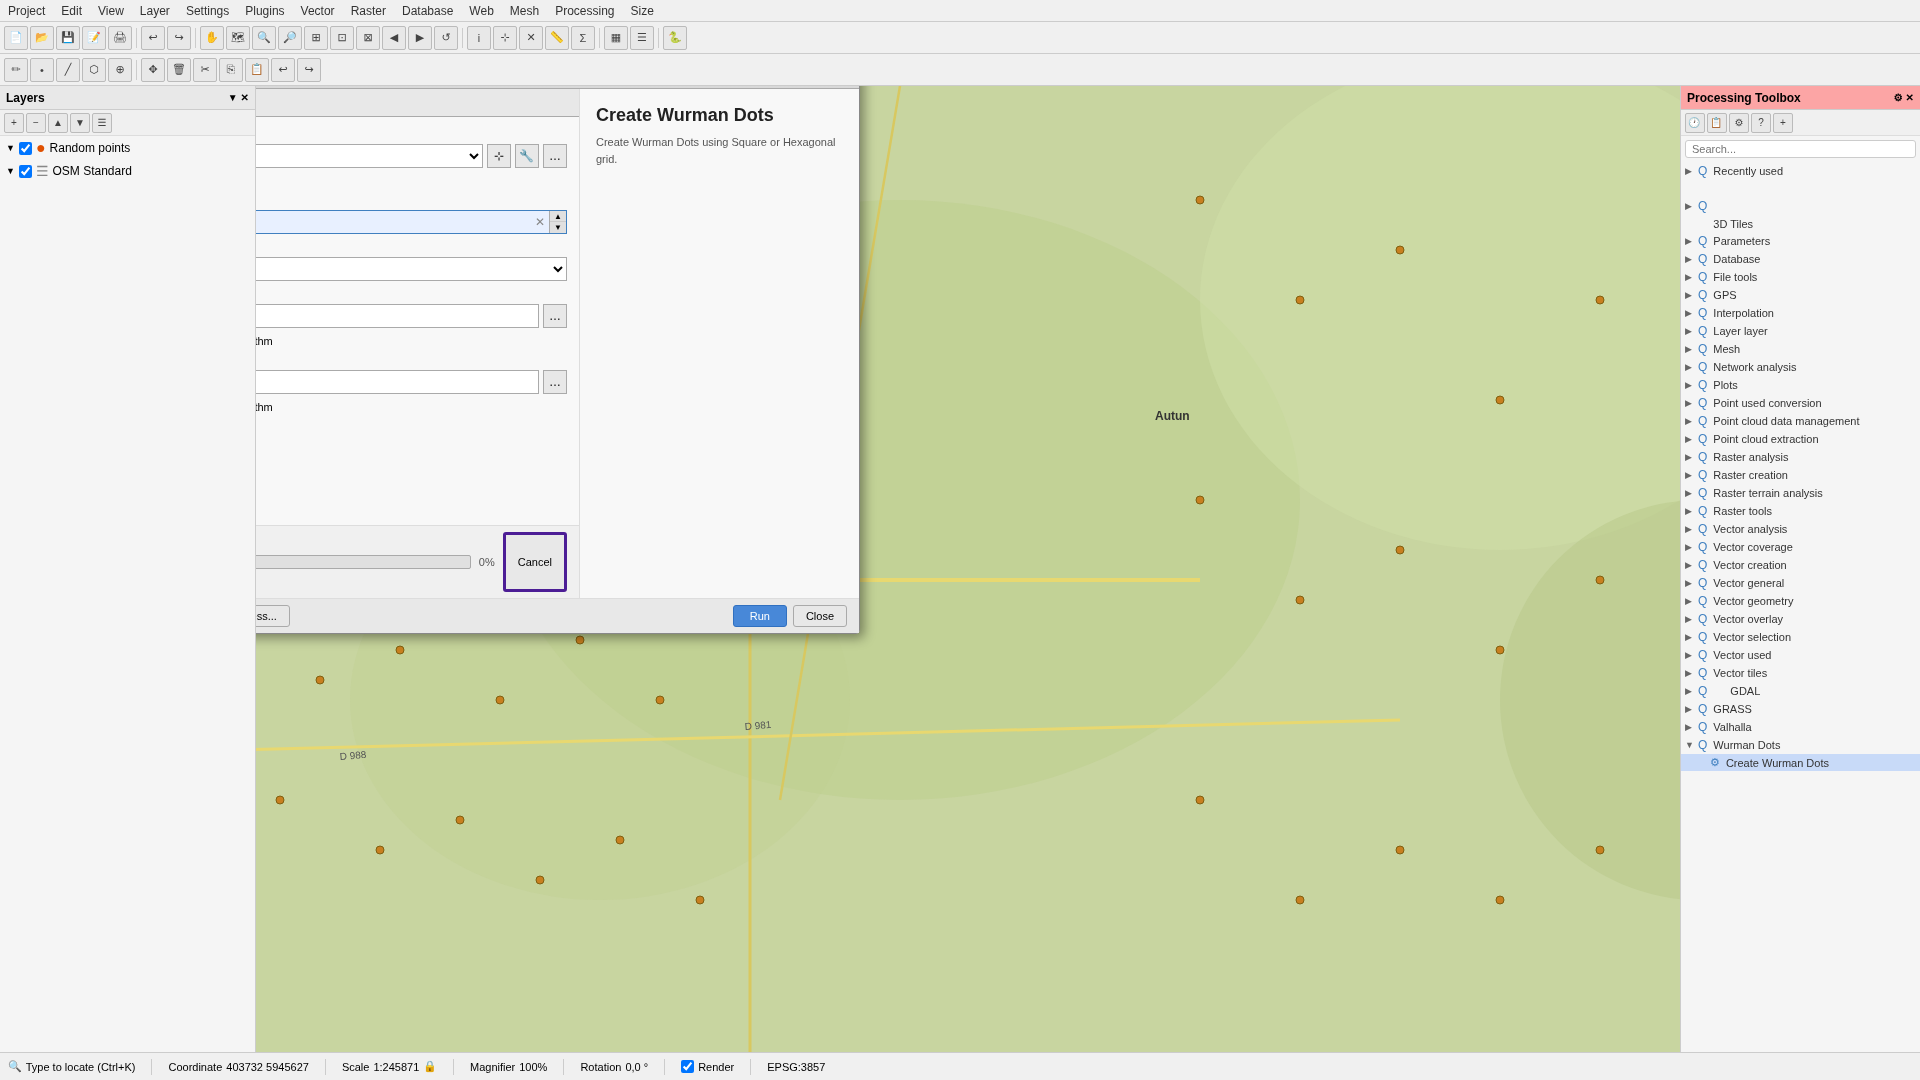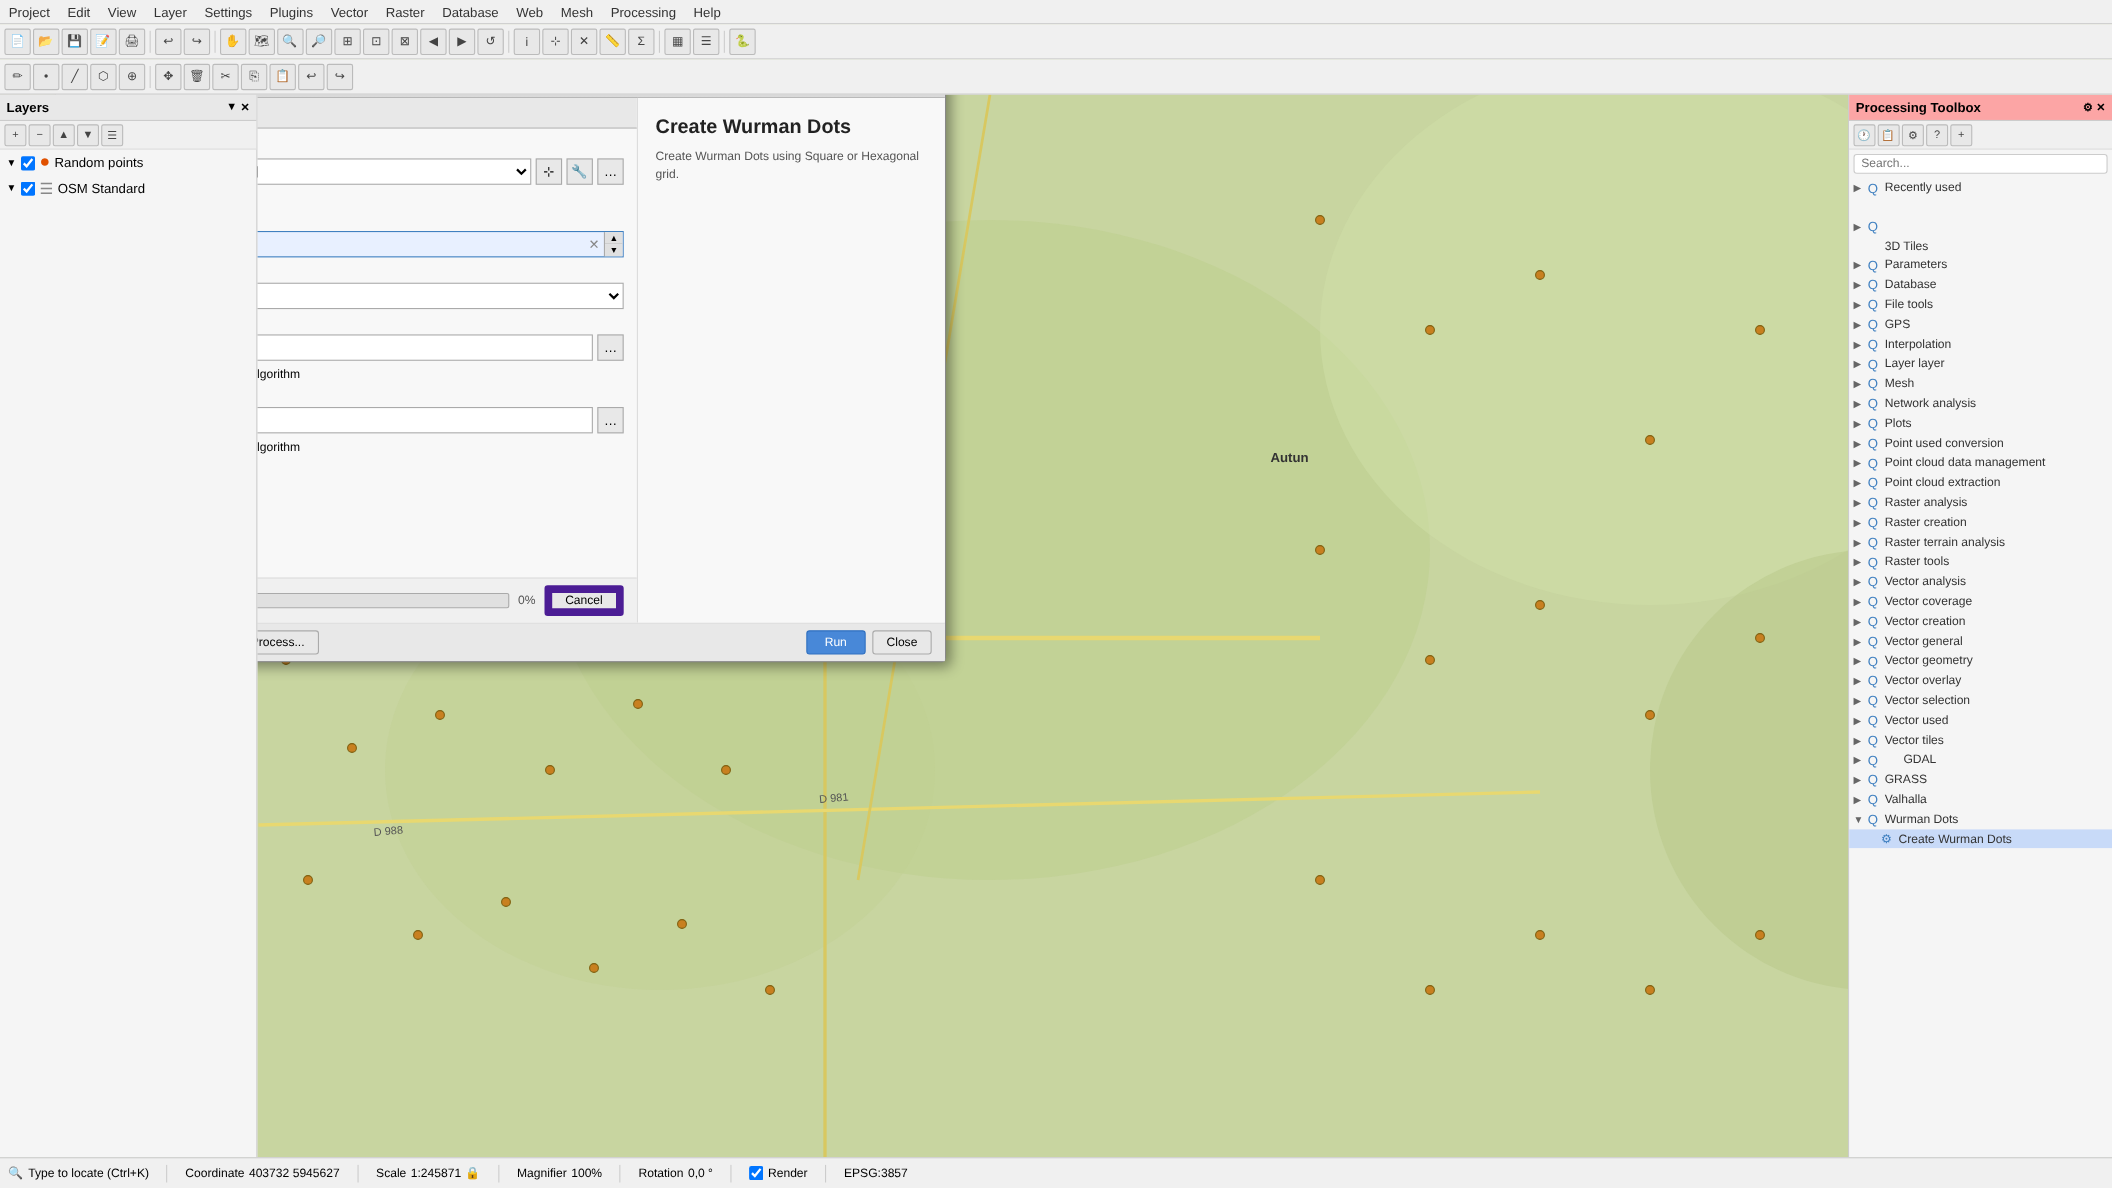--- a/index.html
+++ b/index.html
@@ -40,21 +40,21 @@
       background: #e8e8e8;
       border: 1px solid #bbb;
       border-radius: 2px;
       display: flex; align-items: center; justify-content: center;
       cursor: pointer; font-size: 11px; color: #444;
     }
     .tb-sep { width: 1px; height: 20px; background: #ccc; margin: 0 2px; }
 
     
     #layers-panel {
-      position: absolute; top: 86px; left: 0; width: 234px; bottom: 28px;
+      position: absolute; top: 86px; left: 0; width: 256px; bottom: 28px;
       background: #f5f5f5;
       border-right: 1px solid #ccc;
       z-index: 5;
     }
     #layers-header {
       height: 24px; background: #e8e8e8;
       display: flex; align-items: center; justify-content: space-between;
       padding: 0 6px;
       border-bottom: 1px solid #ccc;
       font-size: 12px; font-weight: bold;
@@ -211,22 +211,22 @@
       flex: 1; height: 14px;
       border: 1px solid #aaa; background: #e0e0e0;
       border-radius: 2px;
     }
     .progress-bar-inner {
       height: 100%; background: #6080c0;
       border-radius: 2px;
     }
     .progress-text { font-size: 11px; color: #555; }
     .cancel-btn {
-      padding: 1px 12px;
-      border: 7px solid #4c1d95; background: #e8e8e8;
+      padding: 21px 12px;
+      border: 3px solid #4c1d95; background: #e8e8e8;
       cursor: pointer; font-size: 11px; border-radius: 3px;
     }
 
     #dialog-footer {
       padding: 6px 12px;
       border-top: 1px solid #ddd;
       background: #e8e8e8;
       display: flex; align-items: center; justify-content: space-between;
     }
     .footer-left { display: flex; align-items: center; gap: 4px; }
@@ -341,21 +341,21 @@
   <div class="menu-item">View</div>
   <div class="menu-item">Layer</div>
   <div class="menu-item">Settings</div>
   <div class="menu-item">Plugins</div>
   <div class="menu-item">Vector</div>
   <div class="menu-item">Raster</div>
   <div class="menu-item">Database</div>
   <div class="menu-item">Web</div>
   <div class="menu-item">Mesh</div>
   <div class="menu-item">Processing</div>
-  <div class="menu-item">Help</div>
+  <div class="menu-item">Size</div>
 </div>
 
 <div id="toolbar1">
   <div class="tb-btn" title="New">📄</div>
   <div class="tb-btn" title="Open">📂</div>
   <div class="tb-btn" title="Save">💾</div>
   <div class="tb-btn" title="Save As">📝</div>
   <div class="tb-btn">🖨</div>
   <div class="tb-sep"></div>
   <div class="tb-btn">↩</div>

